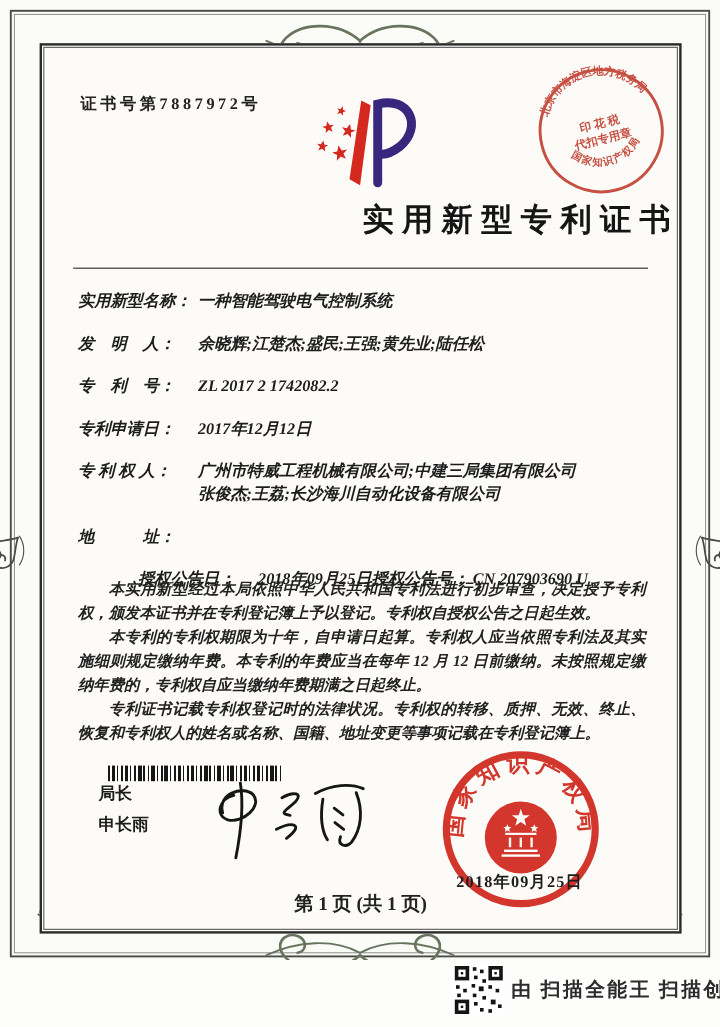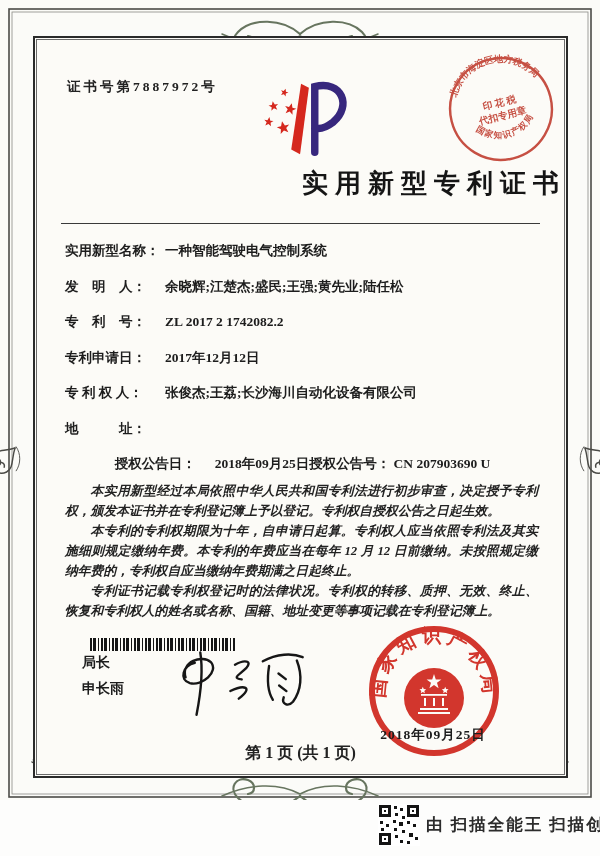--- a/index.html
+++ b/index.html
@@ -44,21 +44,21 @@
     text-align: right;
     font-size: 26px; font-weight: 700; letter-spacing: 7px;
     color: #151515;
   }
 
   .title-rule {
     position: absolute; left: 26px; right: 26px; top: 185px;
     height: 1px; background: #3a3a3a;
   }
 
-  .fields { position: absolute; left: 30px; right: 26px; top: 203px; font-size: 13.5px; font-weight: 700; }
+  .fields { position: absolute; left: 30px; right: 26px; top: 203px; font-size: 13.5px; font-weight: 700; font-style: italic; }
   .field-row { display: flex; margin-bottom: 16.5px; line-height: 19px; }
   .field-label { flex: 0 0 100px; white-space: nowrap; }
   .field-value { flex: 1; }
   .grant-row { display: flex; justify-content: center; }
   .grant-pair { display: flex; }
 
   .paragraphs {
     position: absolute; left: 30px; right: 28px; top: 443px;
     font-size: 12.8px; line-height: 20px; font-weight: 600;
     text-align: justify; color: #222; font-style: italic;
@@ -175,20 +175,21 @@
       <span class="field-label">专　利　号：</span>
       <span class="field-value">ZL 2017 2 1742082.2</span>
     </div>
     <div class="field-row">
       <span class="field-label">专利申请日：</span>
       <span class="field-value">2017年12月12日</span>
     </div>
     <div class="field-row">
       <span class="field-label">专 利 权 人：</span>
       <span class="field-value">
+        <div>广州市特威工程机械有限公司;中建三局集团有限公司</div>
         <div>张俊杰;王荔;长沙海川自动化设备有限公司</div>
       </span>
     </div>
     <div class="field-row">
       <span class="field-label">地　　　址：</span>
     </div>
     <div class="field-row grant-row">
       <span class="grant-pair">
         <span class="field-label">授权公告日：</span>
         <span>2018年09月25日</span>

